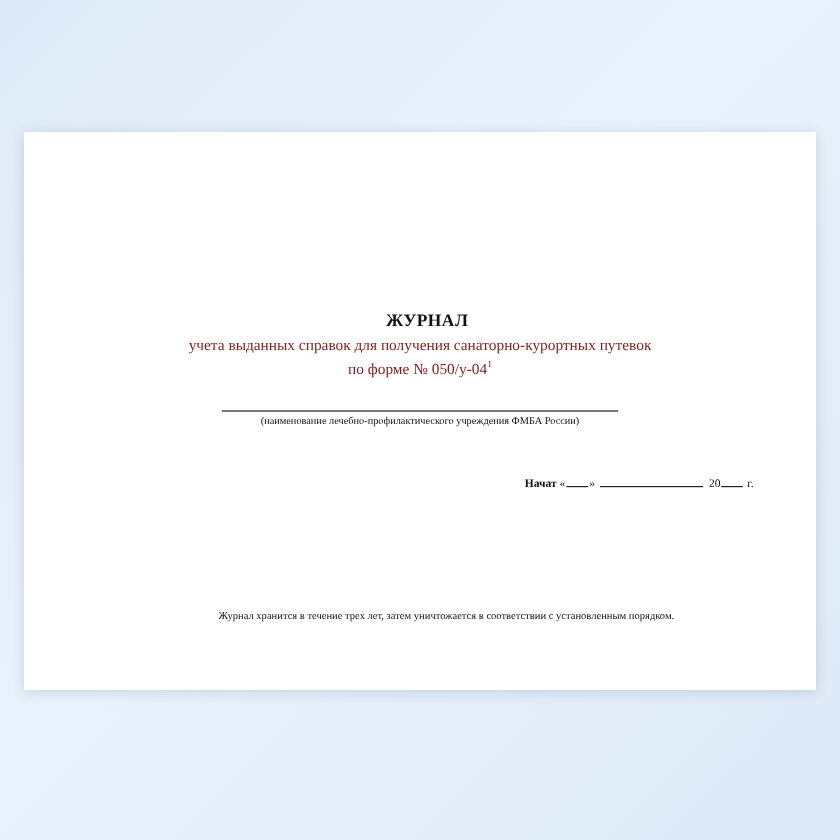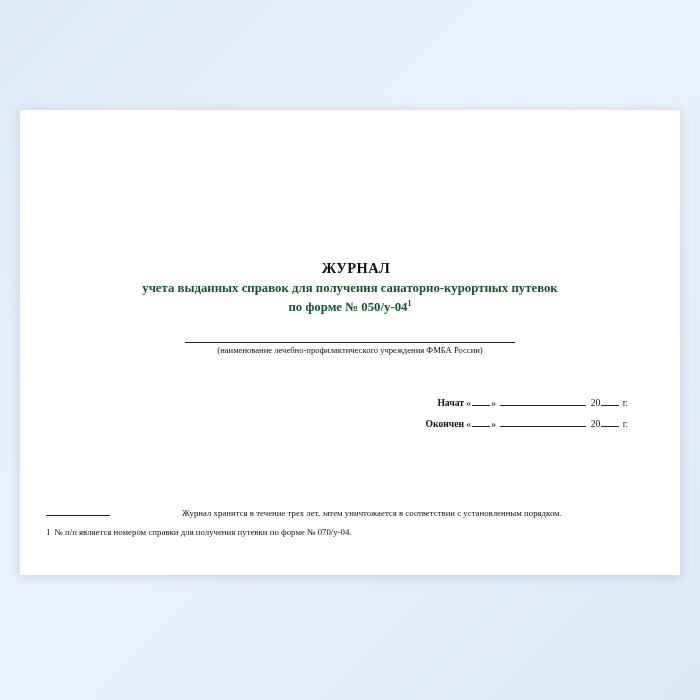--- a/index.html
+++ b/index.html
@@ -44,23 +44,23 @@
   .title-main {
     font-size: 14.5px;
     font-weight: bold;
     letter-spacing: 0.4px;
     line-height: 1.45;
     color: #111;
     padding-left: 12px;
   }
   .title-sub {
     font-size: 12.8px;
-    font-weight: bold;
+    font-weight: normal;
     line-height: 1.5;
-    color: #14532d;
+    color: #7f1d1d;
   }
   .sup {
     font-size: 8px;
     vertical-align: super;
   }
 
   .org-block {
     position: absolute;
     left: 0;
     right: 0;
@@ -158,33 +158,20 @@
       </div>
 
       <div class="dates-block">
         <div class="date-row">
           <span class="date-label">Начат</span>
           <span>«</span><span class="blank-short"></span><span>»</span>
           <span class="blank-long"></span>
           <span>20</span><span class="blank-short"></span>
           <span>г.</span>
         </div>
-        <div class="date-row">
-          <span class="date-label">Окончен</span>
-          <span>«</span><span class="blank-short"></span><span>»</span>
-          <span class="blank-long"></span>
-          <span>20</span><span class="blank-short"></span>
-          <span>г.</span>
-        </div>
       </div>
 
       <div class="note-block">Журнал хранится в течение трех лет, затем уничтожается в соответствии с установленным порядком.</div>
 
-      <div class="footnote-block">
-        <div class="footnote-rule"></div>
-        <div>
-          <span class="footnote-num">1</span><span class="footnote-text">№ п/п является номером справки для получения путевки по форме № 070/у-04.</span>
-        </div>
-      </div>
 
     </div>
   </div>
 </div>
 
 </body></html>

